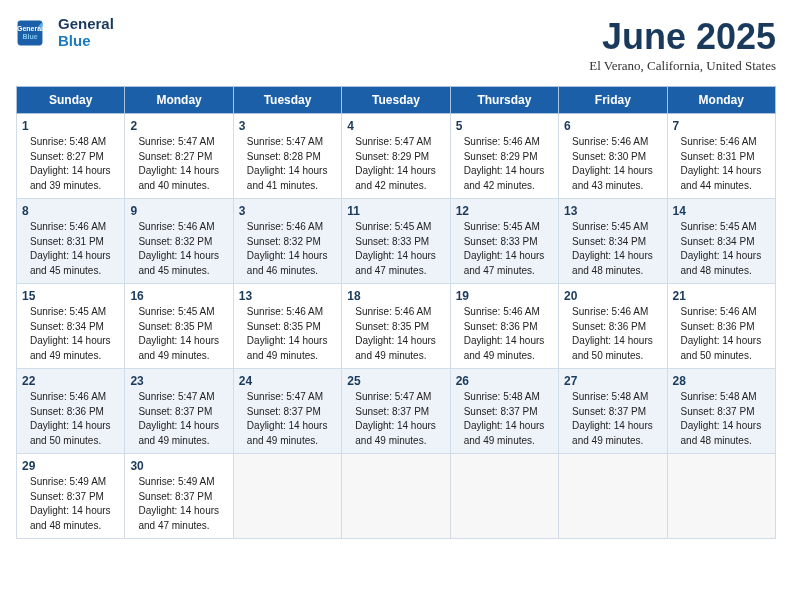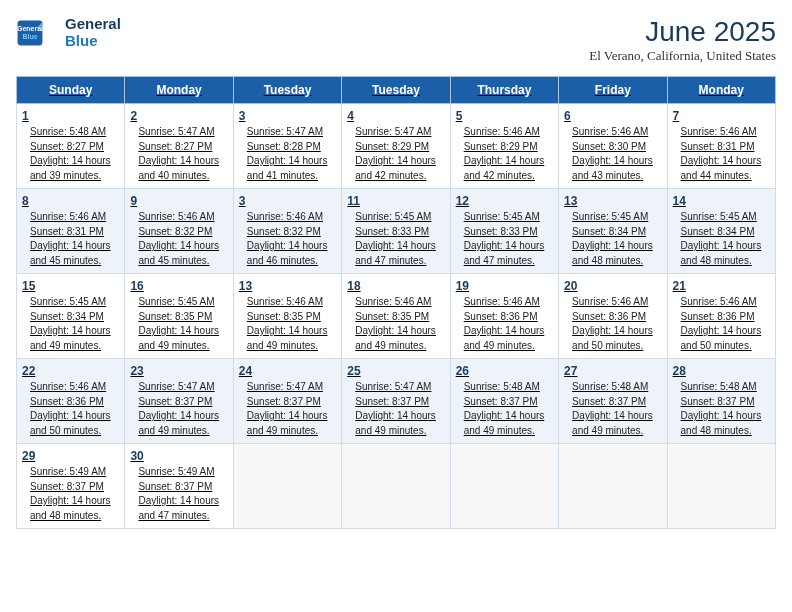--- a/index.html
+++ b/index.html
@@ -12,50 +12,49 @@
     }
     .header {
       display: flex;
       justify-content: space-between;
       align-items: flex-start;
       margin-bottom: 12px;
     }
     .logo {
       display: flex;
       align-items: center;
-      gap: 21px;
+      gap: 14px;
     }
     .logo-text {
       font-size: 15px;
       font-weight: bold;
       color: #1a3a5c;
       line-height: 1.1;
     }
     .logo-icon {
       width: 28px;
       height: 28px;
     }
     .title-block {
       text-align: right;
     }
     .month-title {
-      font-size: 28px;
-      font-weight: normal;
+      font-size: 36px;
+      font-weight: bold;
       color: #1a3a5c;
     }
     .location {
       font-size: 13px;
       color: #333;
       font-family: Liberation Serif, serif;
     }
     .calendar {
       width: 100%;
       border-collapse: collapse;
       font-size: 10.5px;
-      text-decoration: underline;
     }
     .calendar th {
       background: #1a5fa8;
       color: #fff;
       text-align: center;
       padding: 6px 4px;
       font-size: 12px;
       font-weight: bold;
       border: 1px solid #aac4e0;
     }

